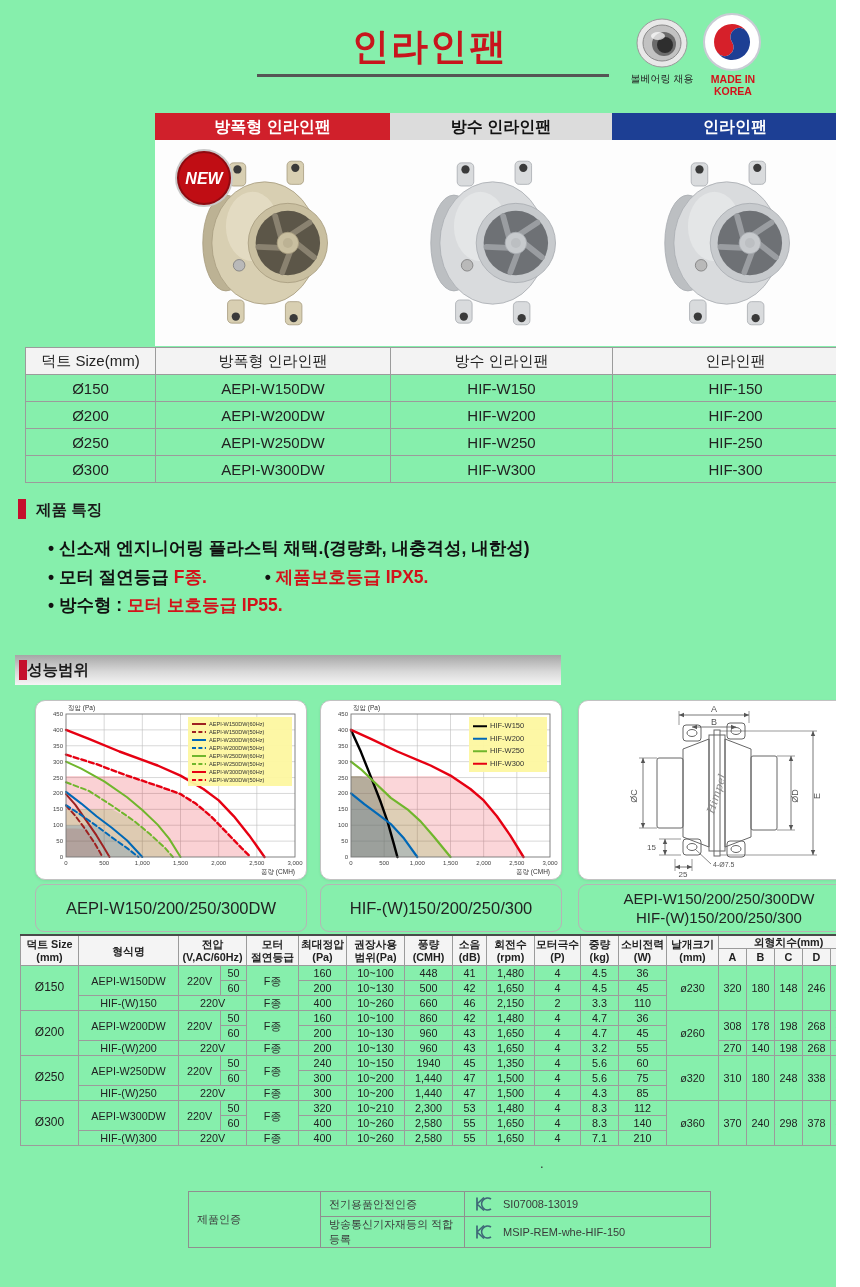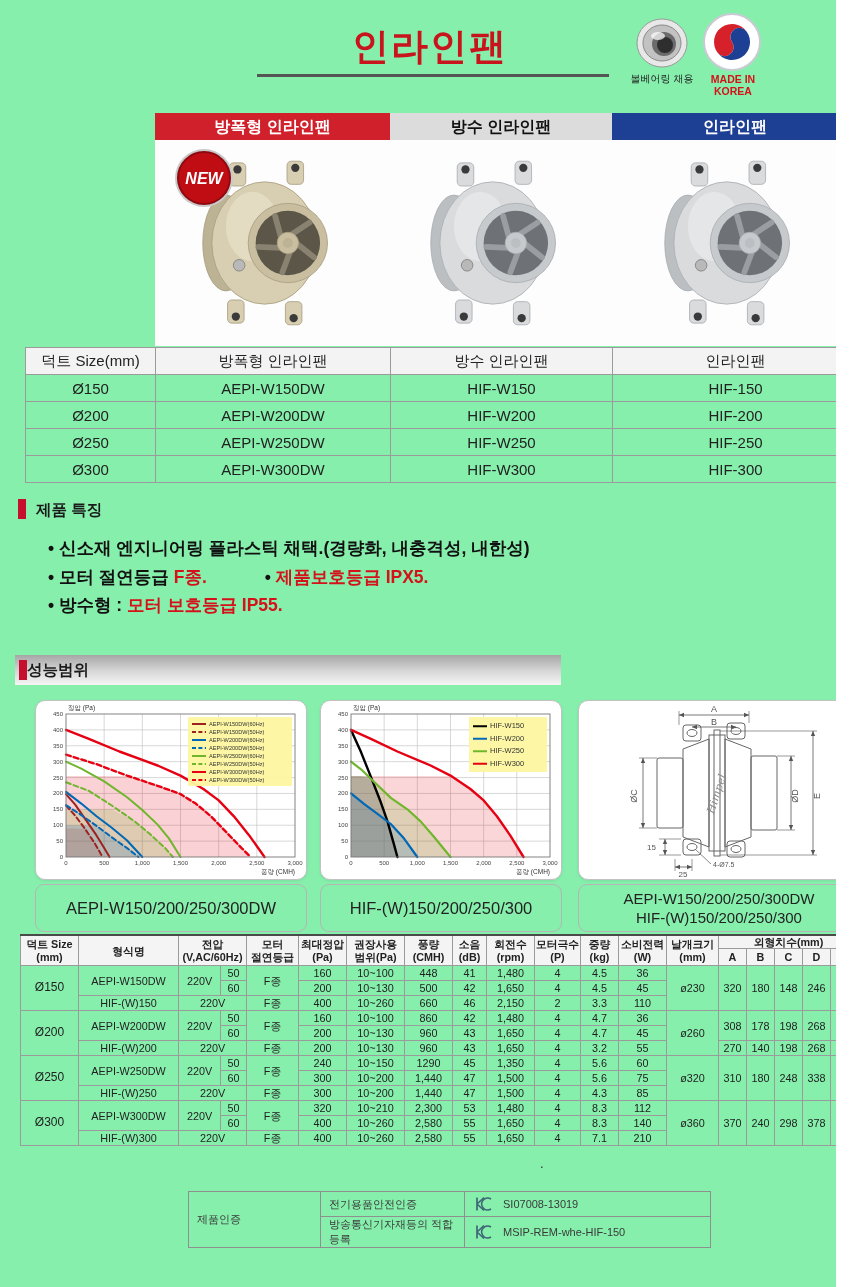--- a/index.html
+++ b/index.html
@@ -585,21 +585,21 @@
           <td rowspan="1">300</td>
         </tr>
         <tr class="gstart">
           <td class="duct" rowspan="3">Ø250</td>
           <td rowspan="2">AEPI-W250DW</td>
           <td rowspan="2">220V</td>
           <td>50</td>
           <td rowspan="2">F종</td>
           <td>240</td>
           <td>10~150</td>
-          <td>1290</td>
+          <td>1940</td>
           <td>45</td>
           <td>1,350</td>
           <td>4</td>
           <td>5.6</td>
           <td>60</td>
           <td rowspan="3">ø320</td>
           <td rowspan="3">310</td>
           <td rowspan="3">180</td>
           <td rowspan="3">248</td>
           <td rowspan="3">338</td>

